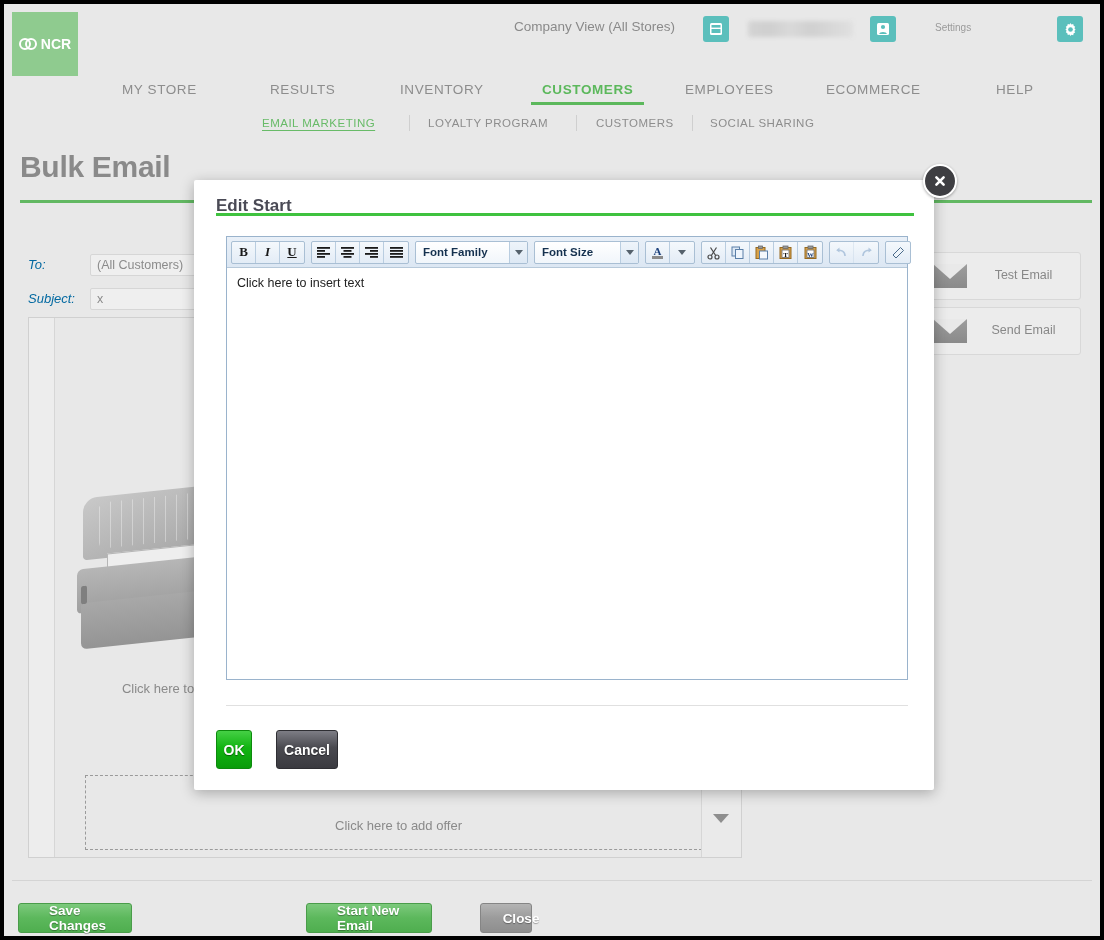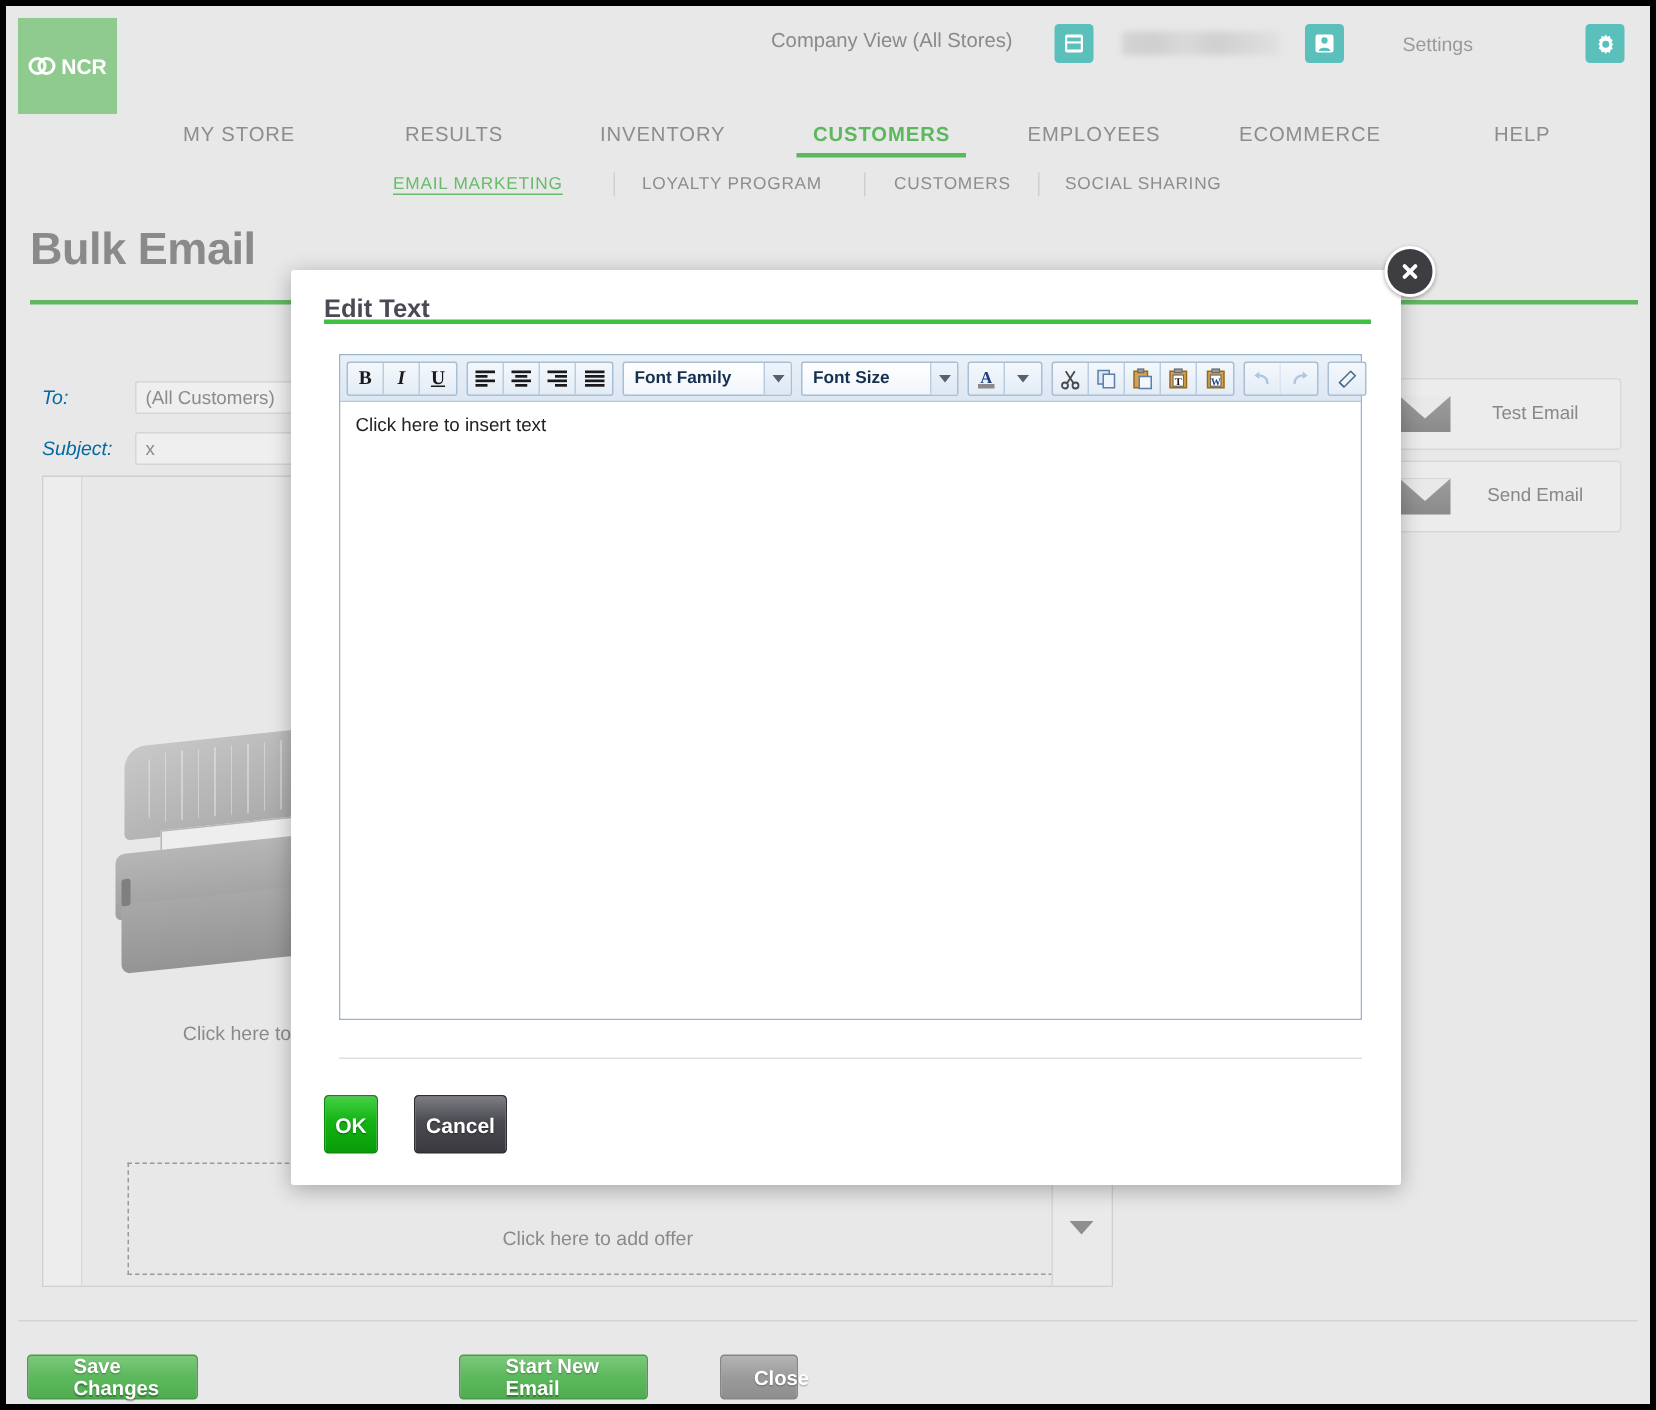--- a/index.html
+++ b/index.html
@@ -89,21 +89,21 @@
     position: absolute;
     left: 744px; top: 17px;
     width: 105px; height: 16px;
     background: linear-gradient(90deg,#d4d4d4 0%, #cfcfcf 20%, #d9d9d9 40%, #d0d0d0 60%, #dadada 85%, #e0e0e0 100%);
     filter: blur(2.2px);
     border-radius: 2px;
   }
   .settings-label {
     position: absolute;
     left: 931px; top: 18px;
-    font-size: 13px;
+    font-size: 10px;
     color: #9a9a9a;
   }
 
   
   .mainnav {
     position: absolute;
     left: 0; top: 71px;
     width: 1096px;
     height: 33px;
     border-bottom: 1px solid #d2d2d2;
@@ -724,21 +724,21 @@
     </div>
   </div>
 
   <div class="footer-rule"></div>
   <div class="footer-btn green" id="save-changes-btn">Save Changes</div>
   <div class="footer-btn green" id="start-new-email-btn">Start New Email</div>
   <div class="footer-btn grey" id="close-btn">Close</div>
 
   <div class="modal-shadow">
 
-    <div class="modal-title">Edit Text</div>
+    <div class="modal-title">Edit Start</div>
     <div class="modal-rule"></div>
 
     <div class="modal-close">
       <svg width="14" height="14" viewBox="0 0 14 14" aria-hidden="true">
         <path d="M3.4 3.4 L10.6 10.6 M10.6 3.4 L3.4 10.6" stroke="#ffffff" stroke-width="2.6" stroke-linecap="round"></path>
       </svg>
     </div>
 
     <div class="editor-frame">
 

